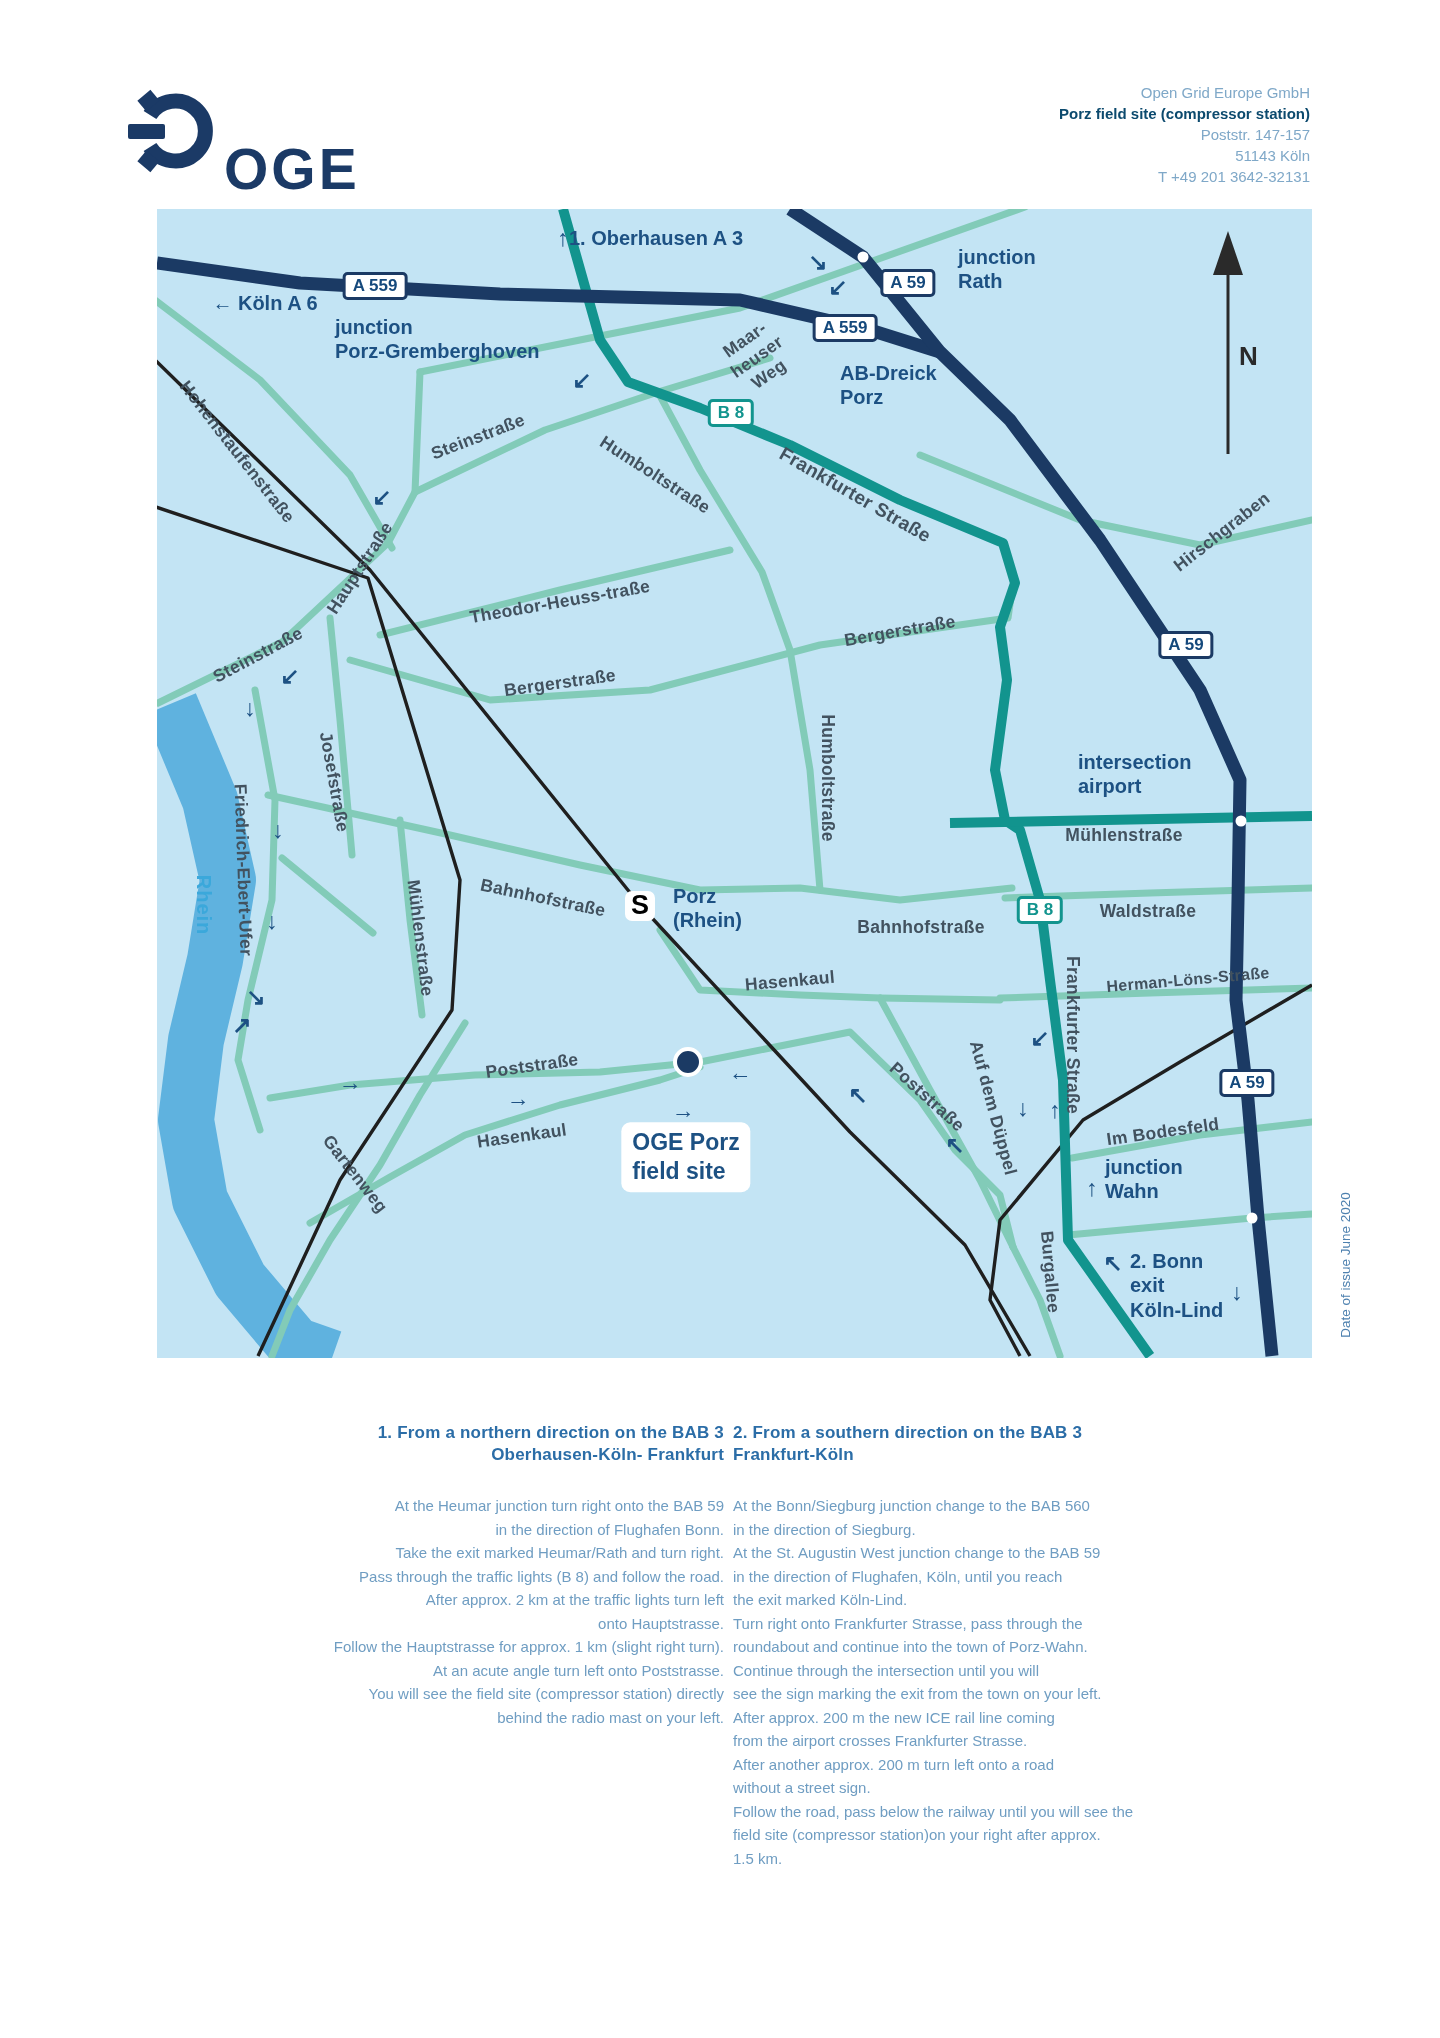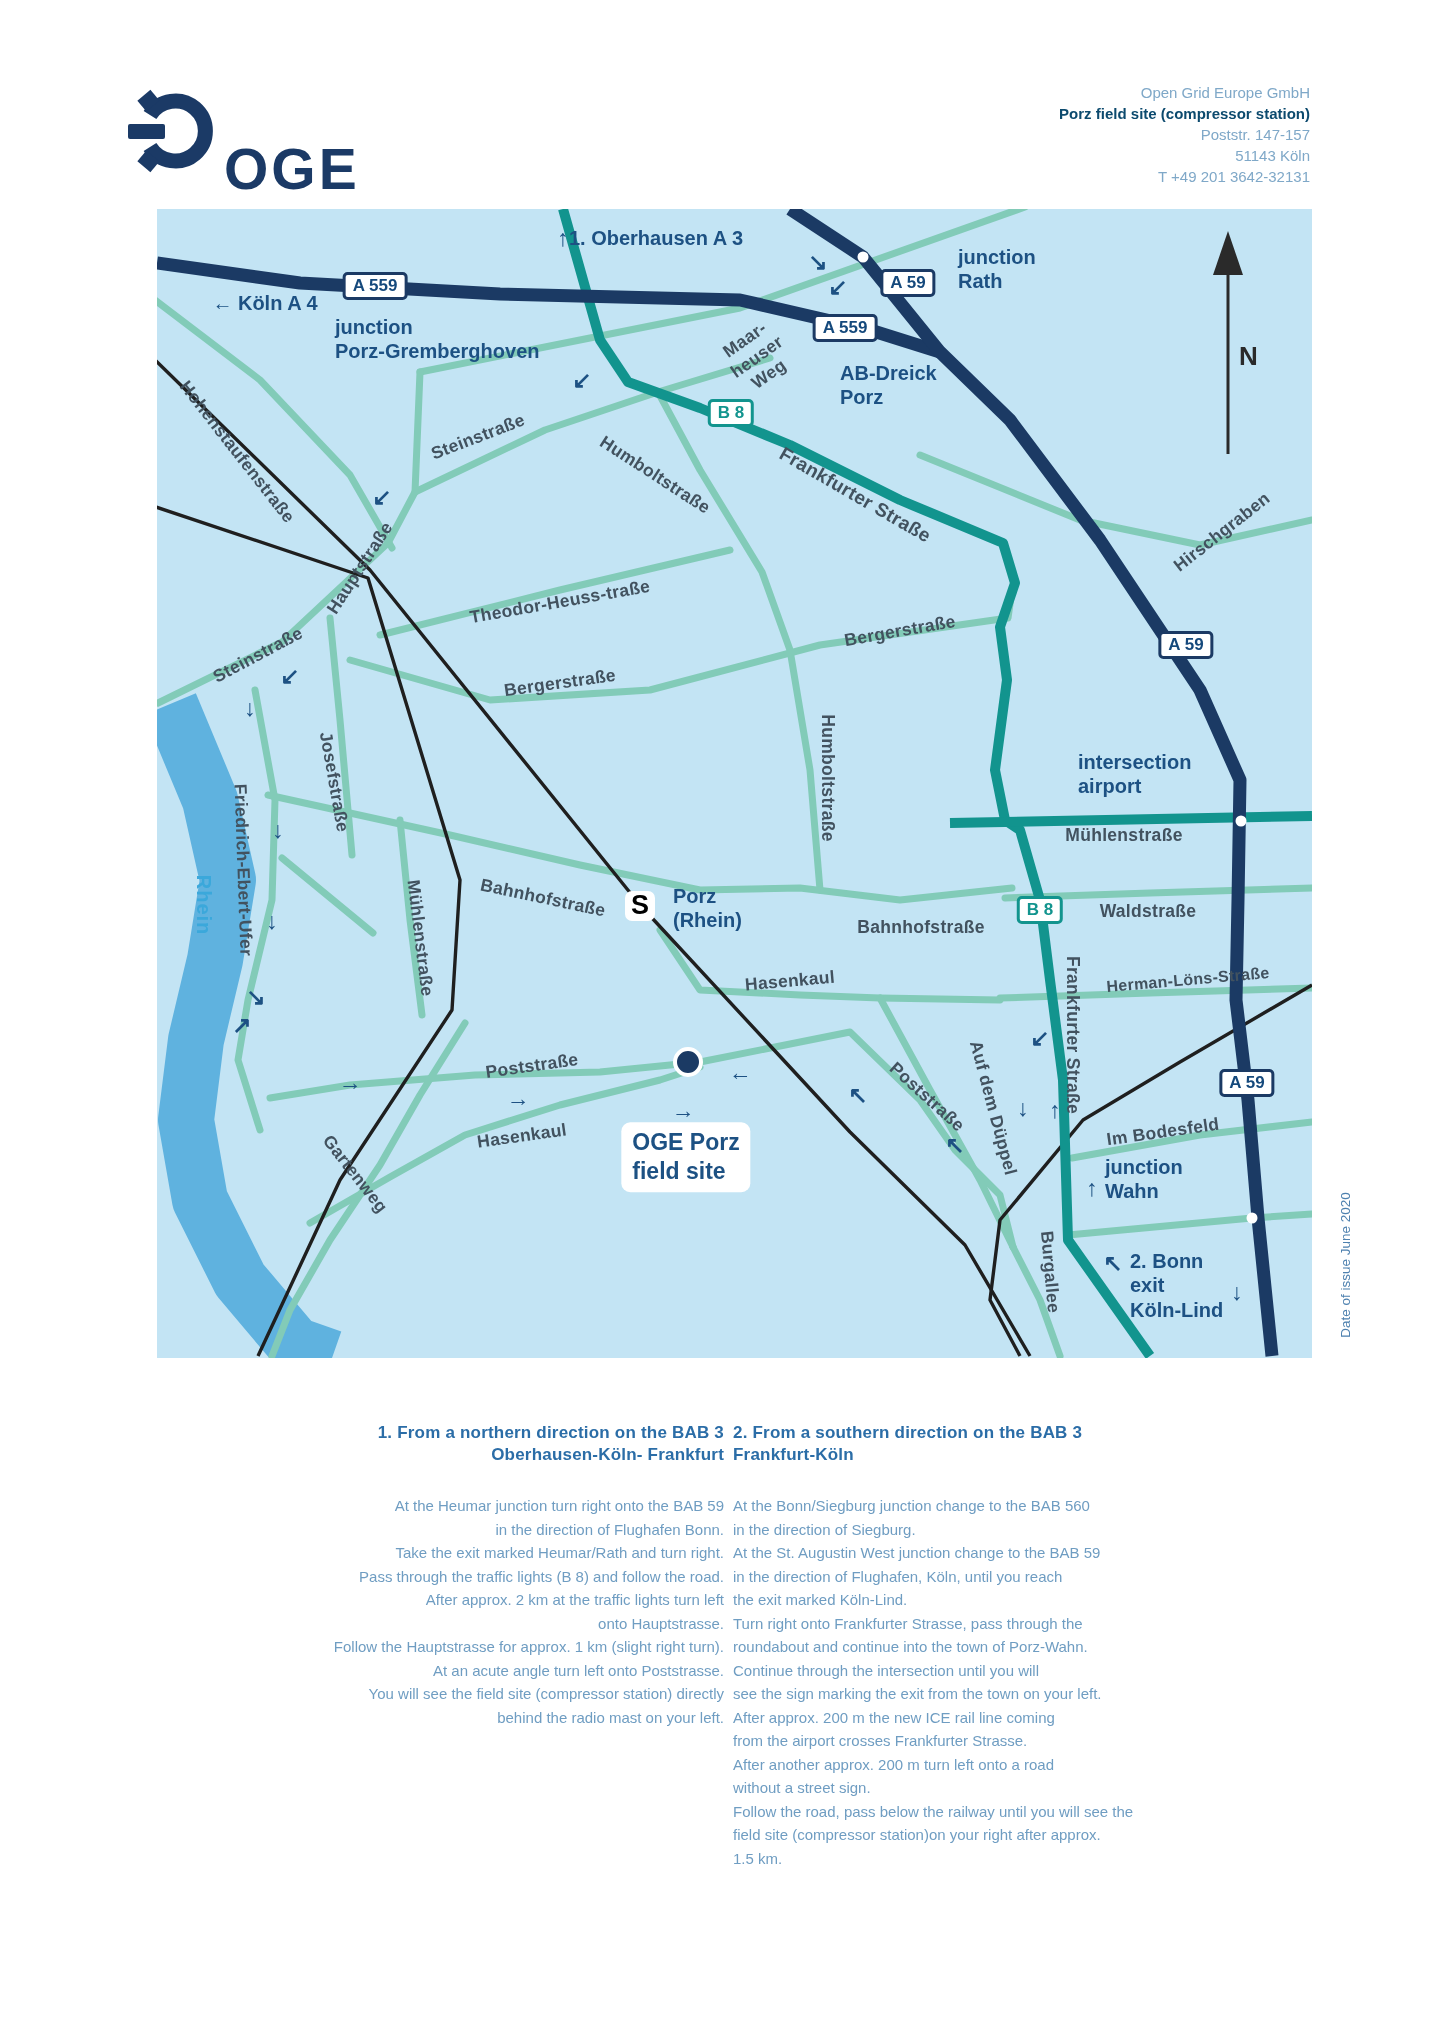--- a/index.html
+++ b/index.html
@@ -122,21 +122,21 @@
     <circle cx="1084" cy="612" r="5.5" fill="#fff"></circle>
     <circle cx="1095" cy="1009" r="5.5" fill="#fff"></circle>
 
     <line x1="1071" y1="62" x2="1071" y2="245" stroke="#2a2a2a" stroke-width="3"></line>
     <polygon points="1071,22 1056,66 1086,66" fill="#2a2a2a"></polygon>
   </svg>
 
   <div class="northN" style="left:1082px;top:132px;">N</div>
 
   <div class="dl c" style="left:499px;top:29px;">1. Oberhausen A 3</div>
-  <div class="dl c" style="left:108px;top:94px;">← Köln A 4</div>
+  <div class="dl c" style="left:108px;top:94px;">← Köln A 6</div>
   <div class="dl" style="left:178px;top:106px;">junction
 Porz-Gremberghoven</div>
   <div class="dl" style="left:801px;top:36px;">junction
 Rath</div>
   <div class="dl" style="left:683px;top:152px;">AB-Dreick
 Porz</div>
   <div class="dl" style="left:921px;top:541px;">intersection
 airport</div>
   <div class="dl" style="left:948px;top:946px;">junction
 Wahn</div>

